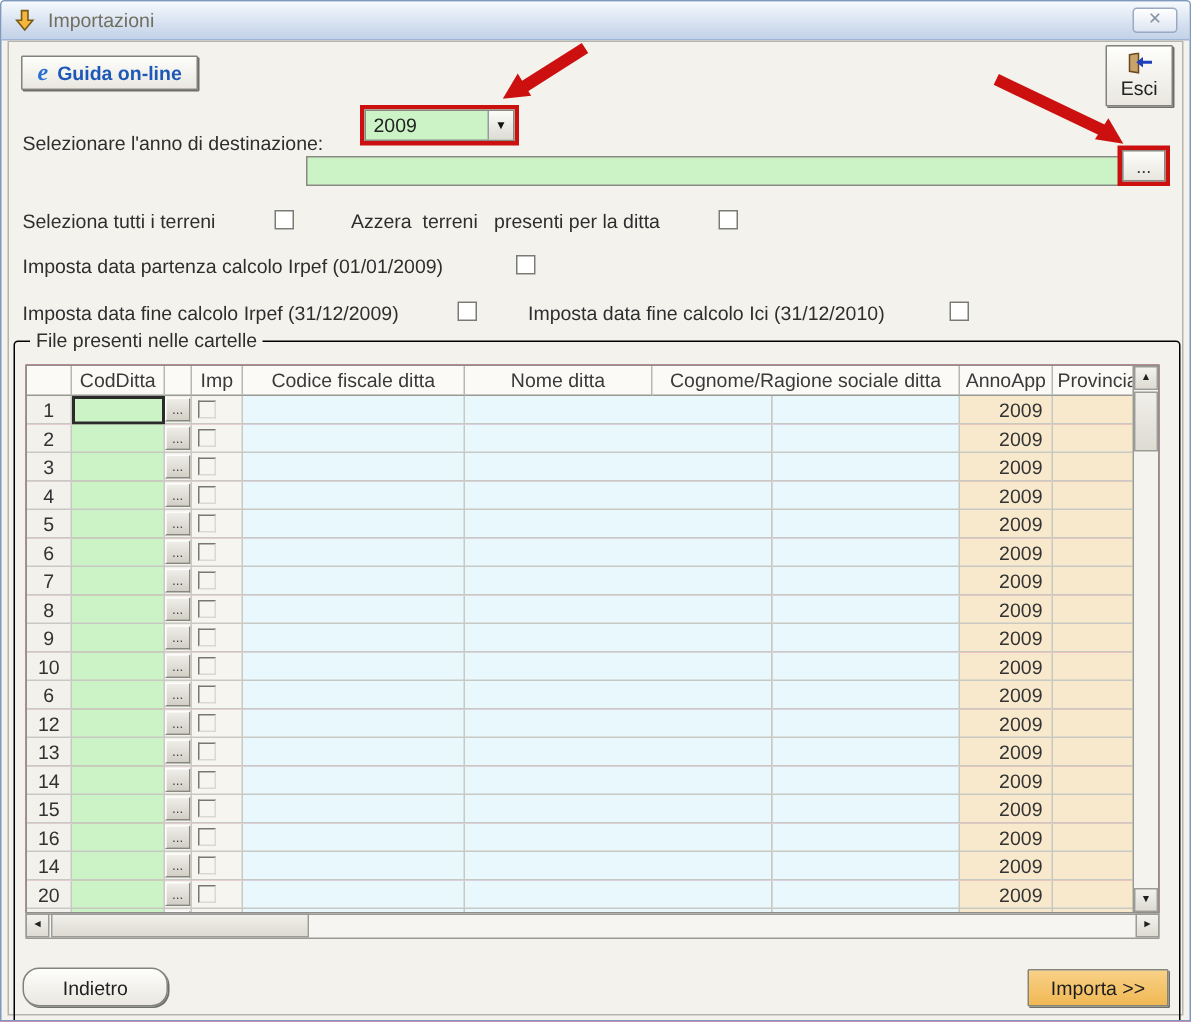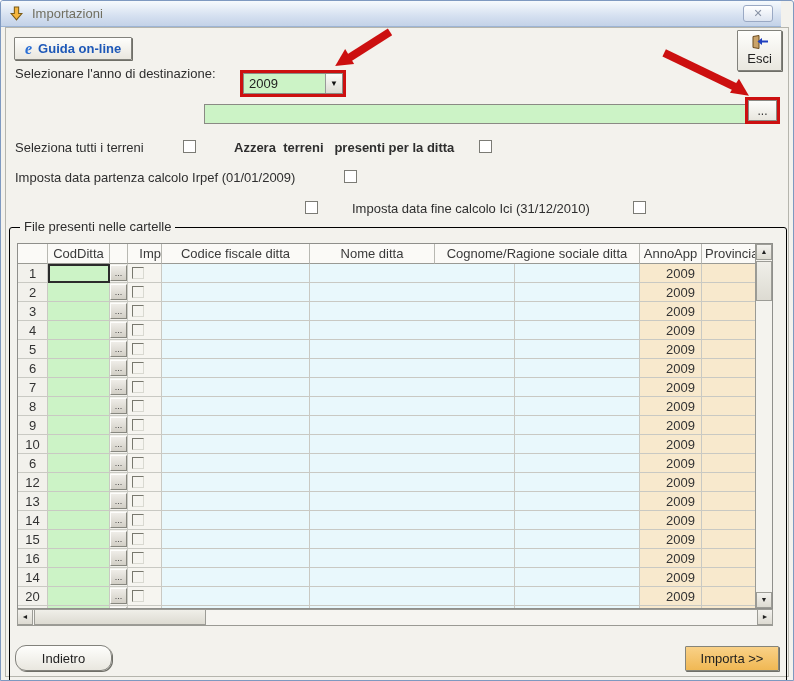--- a/index.html
+++ b/index.html
@@ -5,21 +5,21 @@
   :root{
     --highlight-red:#cc1010; --field-green:#ccf3c6; --cell-cyan:#e9f8fc;
     --cell-tan:#f8e9cd; --import-button:#f5c267;
   }
   *{box-sizing:border-box; margin:0; padding:0;}
   body{background:#fff; font-family:"Liberation Sans","DejaVu Sans",sans-serif;}
   .dialog{position:relative; width:794px; height:681px; background:#f3f2ed;
     border:1px solid #7e99c0; border-radius:3px 3px 0 0; overflow:hidden;
     font-size:13px; color:#2e2e2e;}
   
-  .titlebar{position:absolute; top:0; left:0; right:12px; height:26px;
+  .titlebar{position:absolute; top:0; left:0; right:0; height:26px;
     background:linear-gradient(#f6fafd,#d5e0f0 60%,#c3d2e8);
     border-bottom:1px solid #9db4d4; display:flex; align-items:center; padding:0 8px;}
   .title-text{color:#716f60; margin-left:8px;}
   .close-btn{margin-left:auto; width:30px; height:17px; background:linear-gradient(#ffffff,#dde4f0);
     border:1px solid #9aa9c4; border-radius:3px; color:#8892a5; font-size:11px; font-weight:bold;
     line-height:14px; text-align:center; cursor:default;}
   
   .content{position:absolute; left:4px; right:4px; top:26px; bottom:3px;
     background:#f3f2ed; border:1px solid #b5b5ad;}
   .abs{position:absolute;}
@@ -54,21 +54,21 @@
   .group-title{position:absolute; top:-9px; left:10px; background:#f3f2ed; padding:0 4px; color:#2e2e2e;}
   
   .tablebox{position:absolute; left:7px; top:15px; width:756px; height:366px;
     border:1px solid #8f8f8b; background:#be185d; overflow:hidden;}
   .thead{display:flex; height:20px; background:#fbfaf7;}
   .hcell{border-right:1px solid #b8b8b2; border-bottom:1px solid #9a9a94; text-align:center;
     line-height:19px; font-size:13px; color:#3a3a3a; overflow:hidden; white-space:nowrap;}
   .trow{display:flex; height:19px;}
   .cell{border-right:1px solid #c9c9c3; border-bottom:1px solid #c9c9c3; overflow:hidden;
     display:flex; align-items:center; white-space:nowrap;}
-  .c0{width:30px;} .c1{width:62px;} .c2{width:18px;} .c3{width:34px;text-align:right;} .c4{width:148px;}
+  .c0{width:30px;} .c1{width:62px;} .c2{width:18px;} .c3{width:34px;} .c4{width:148px;}
   .c5{width:205px;} .c6{width:125px;} .c7{width:62px;} .c8{flex:1;}
   .hcell.c8{text-align:left; padding-left:3px;}
   .rownum{background:#f2f1ec; justify-content:center; color:#333;}
   .codditta{background:var(--field-green);}
   .codditta.focused{outline:2px solid #2b2b2b; outline-offset:-2px;}
   .btncell{background:#f2f1ec; padding:0;}
   .minibtn{width:17px; height:16px; background:linear-gradient(#efede8,#d2cfc6);
     border:1px solid; border-color:#fdfdfb #87877f #87877f #fdfdfb; font-size:9px;
     line-height:5px; color:#444; cursor:default;}
   .impcell{background:#f6f5f0; padding-left:4px;}
@@ -126,41 +126,42 @@
 
     <button class="abs btn-classic esci-btn">
       <svg width="20" height="15" viewBox="0 0 20 14">
         <polygon points="3,1 9,0 9,13 3,12" fill="#caa36a" stroke="#6b4a1f" stroke-width="1"></polygon>
         <line x1="18" y1="6" x2="12" y2="6" stroke="#1f3fbf" stroke-width="2"></line>
         <polygon points="12,2.5 12,9.5 7.5,6" fill="#1f3fbf"></polygon>
       </svg>
       <span>Esci</span>
     </button>
 
-    <span class="abs label" style="left:9px; top:38px;">Selezionare l'anno di destinazione:</span>
+    <span class="abs label" style="left:9px; top:60px;">Selezionare l'anno di destinazione:</span>
     <div class="abs red-outline combo-wrap">
       <div class="combo">
         <span class="combo-value">2009</span>
         <span class="combo-btn">▼</span>
       </div>
     </div>
 
     <input class="abs file-input" type="text" value="" style="">
     <div class="abs red-outline browse-wrap">
       <button class="browse-btn">...</button>
     </div>
 
     <span class="abs label" style="left:9px; top:112px;">Seleziona tutti i terreni</span>
     <span class="abs cbx" style="left:177px; top:112px;"></span>
-    <span class="abs label pre" style="left:228px; top:112px;font-weight:bold;">Azzera  terreni   presenti per la ditta</span>
+    <span class="abs label pre" style="left:228px; top:112px;">Azzera  terreni   presenti per la ditta</span>
     <span class="abs cbx" style="left:473px; top:112px;"></span>
 
     <span class="abs label" style="left:9px; top:142px;">Imposta data partenza calcolo Irpef (01/01/2009)</span>
     <span class="abs cbx" style="left:338px; top:142px;"></span>
 
+    <span class="abs label" style="left:9px; top:173px;">Imposta data fine calcolo Irpef (31/12/2009)</span>
     <span class="abs cbx" style="left:299px; top:173px;"></span>
     <span class="abs label" style="left:346px; top:173px;">Imposta data fine calcolo Ici (31/12/2010)</span>
     <span class="abs cbx" style="left:627px; top:173px;"></span>
 
     <div class="abs groupbox">
       <span class="group-title">File presenti nelle cartelle</span>
 
       <div class="tablebox">
         <div class="thead">
             <div class="hcell c0"></div>

